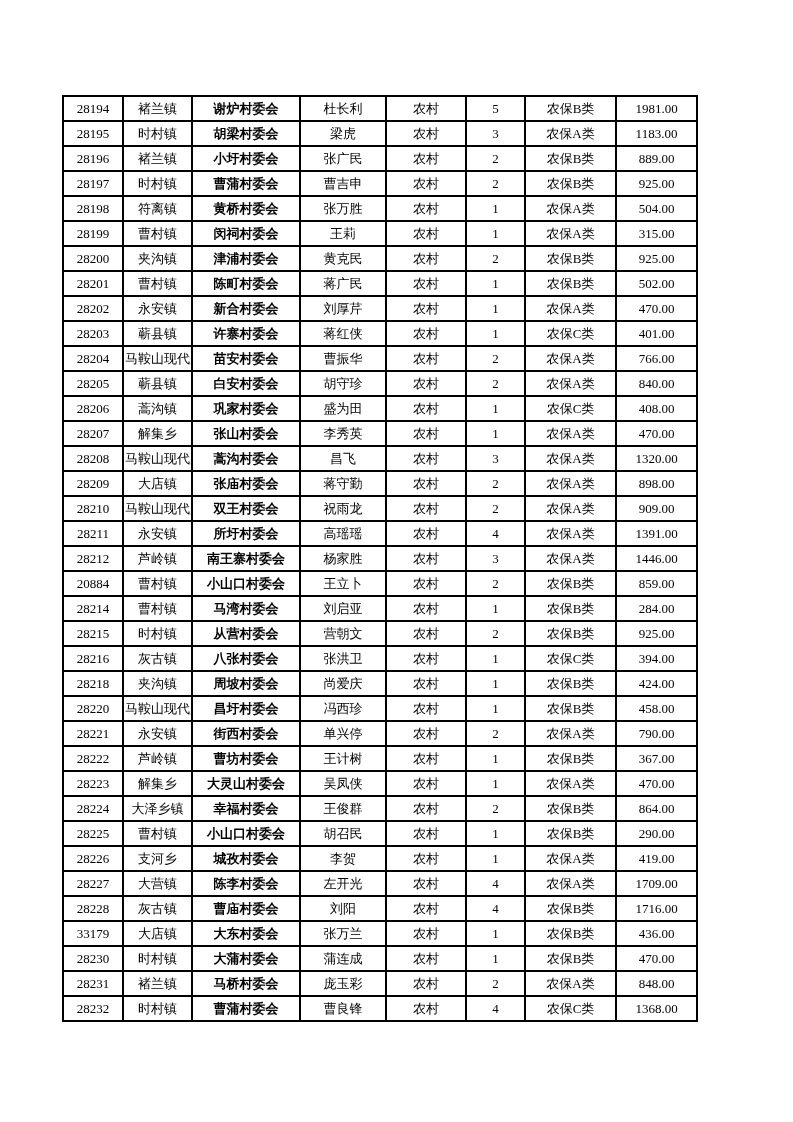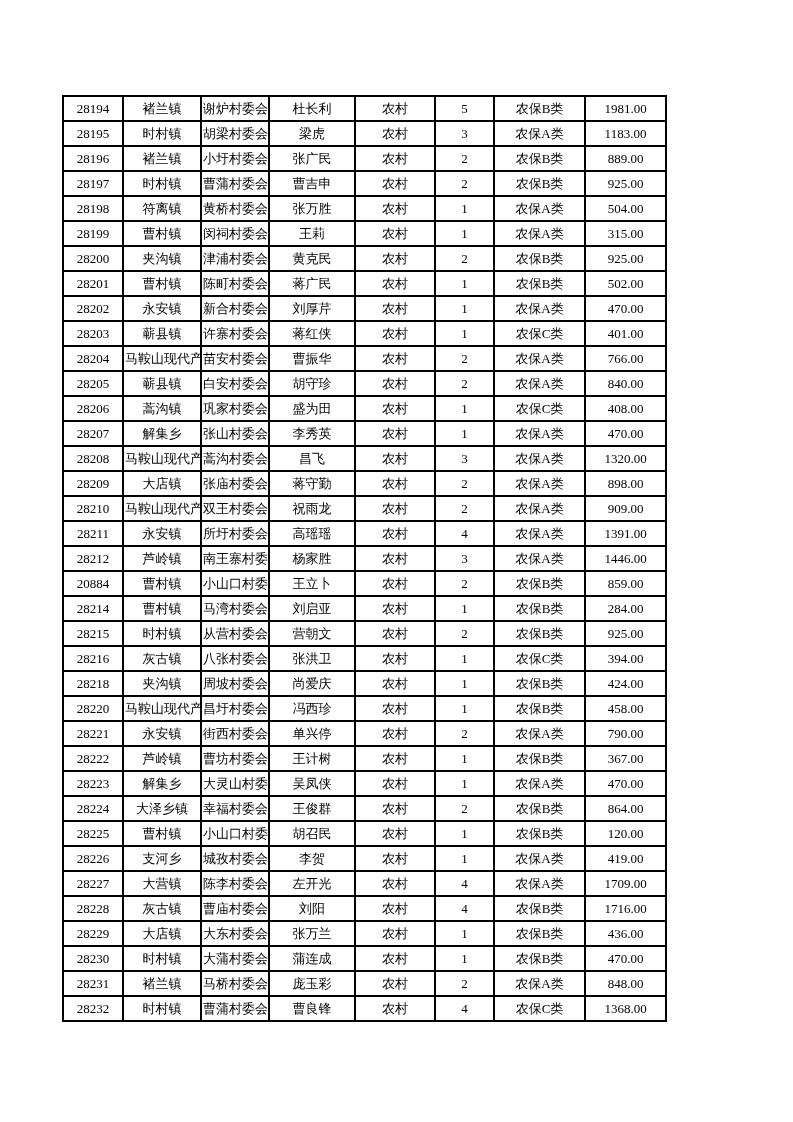--- a/index.html
+++ b/index.html
@@ -34,22 +34,22 @@
     padding: 0 1px;
     font-size: 13px;
     line-height: 23px;
     text-align: center;
     vertical-align: middle;
     white-space: nowrap;
     overflow: hidden;
     color: #000000;
   }
   .col-id       { width: 60px; }
-  .col-town     { width: 78px; }
-  .col-village  { width: 68px; }
+  .col-town     { width: 69px; }
+  .col-village  { width: 108px; font-weight: bold; }
   .col-name     { width: 86px; }
   .col-type     { width: 80px; }
   .col-count    { width: 59px; }
   .col-category { width: 91px; }
   .col-amount   { width: 81px; }
 </style>
 </head>
 <body>
 
 <div class="page">
@@ -356,21 +356,21 @@
           <td class="col-amount">864.00</td>
         </tr>
         <tr>
           <td class="col-id">28225</td>
           <td class="col-town">曹村镇</td>
           <td class="col-village">小山口村委会</td>
           <td class="col-name">胡召民</td>
           <td class="col-type">农村</td>
           <td class="col-count">1</td>
           <td class="col-category">农保B类</td>
-          <td class="col-amount">120.00</td>
+          <td class="col-amount">290.00</td>
         </tr>
         <tr>
           <td class="col-id">28226</td>
           <td class="col-town">支河乡</td>
           <td class="col-village">城孜村委会</td>
           <td class="col-name">李贺</td>
           <td class="col-type">农村</td>
           <td class="col-count">1</td>
           <td class="col-category">农保A类</td>
           <td class="col-amount">419.00</td>
@@ -389,21 +389,21 @@
           <td class="col-id">28228</td>
           <td class="col-town">灰古镇</td>
           <td class="col-village">曹庙村委会</td>
           <td class="col-name">刘阳</td>
           <td class="col-type">农村</td>
           <td class="col-count">4</td>
           <td class="col-category">农保B类</td>
           <td class="col-amount">1716.00</td>
         </tr>
         <tr>
-          <td class="col-id">28229</td>
+          <td class="col-id">33179</td>
           <td class="col-town">大店镇</td>
           <td class="col-village">大东村委会</td>
           <td class="col-name">张万兰</td>
           <td class="col-type">农村</td>
           <td class="col-count">1</td>
           <td class="col-category">农保B类</td>
           <td class="col-amount">436.00</td>
         </tr>
         <tr>
           <td class="col-id">28230</td>

